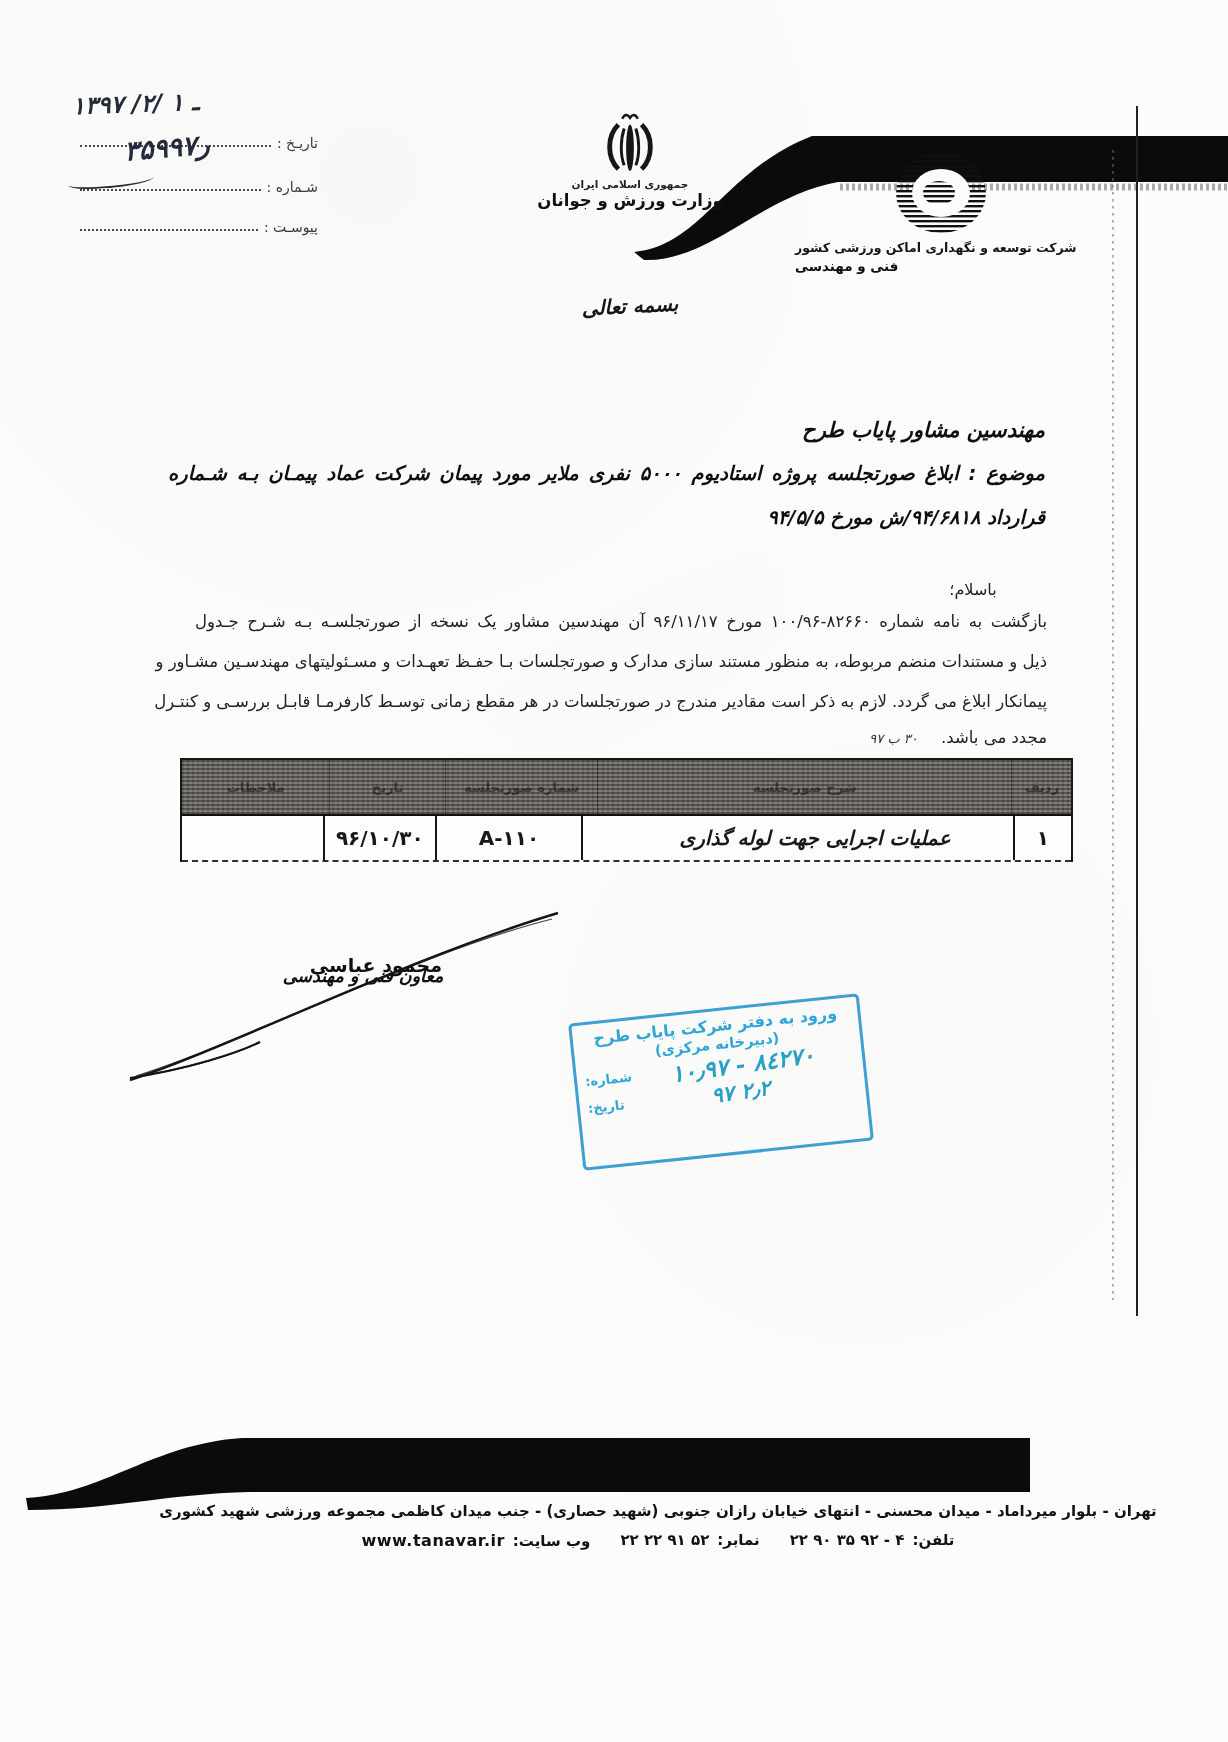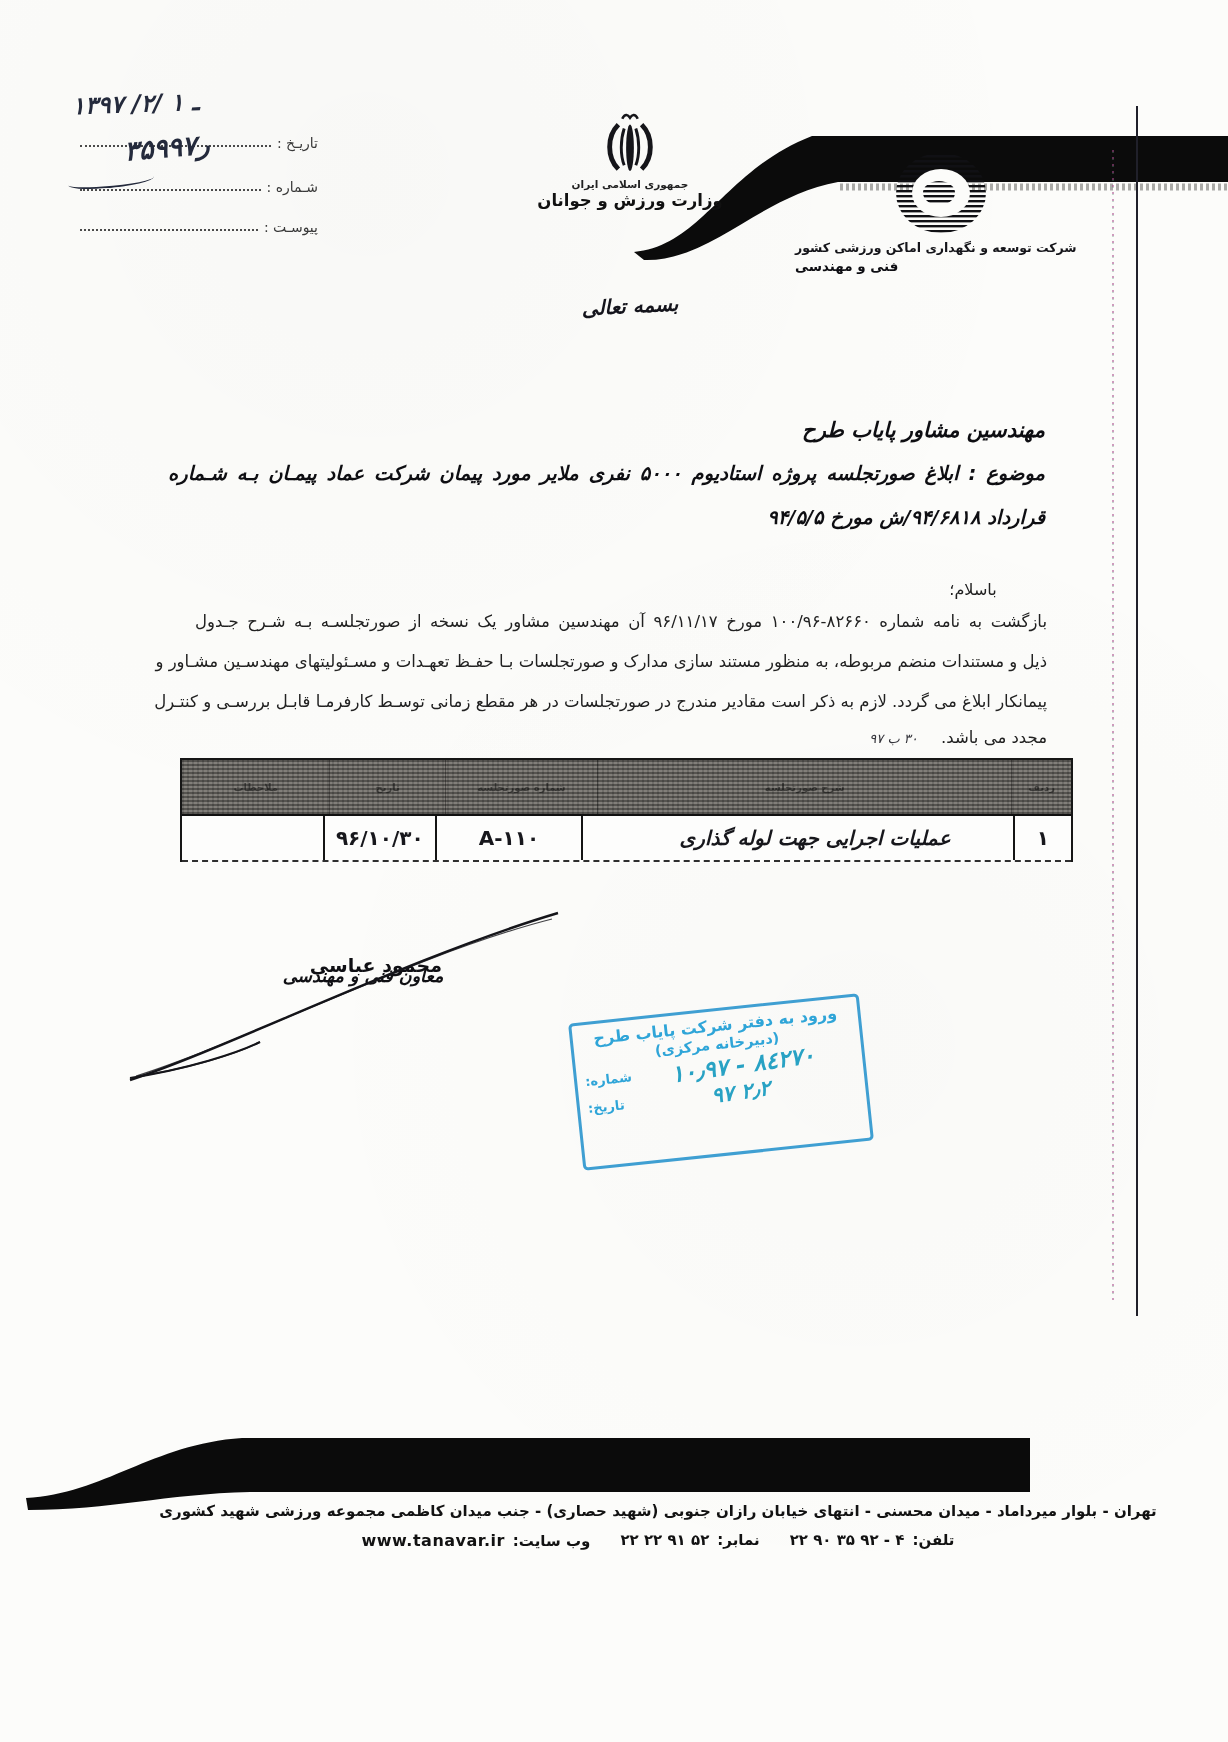--- a/index.html
+++ b/index.html
@@ -58,21 +58,21 @@
   .regnote{font-size:13px;color:#33333a;margin-inline-start:18px;font-style:italic;}
 
   
   .mtable{left:180px;top:758px;width:889px;border:2px solid #161616;border-bottom:none;}
   .thead{display:flex;direction:rtl;height:54px;
     background:
       repeating-linear-gradient(0deg, rgba(0,0,0,0.30) 0 2px, rgba(255,255,255,0.05) 2px 4px),
       repeating-linear-gradient(90deg, rgba(0,0,0,0.16) 0 2px, transparent 2px 5px),
       #7b7873;
     border-bottom:2px solid #101010;}
-  .thead .hc{display:flex;align-items:center;justify-content:center;font-size:10px;font-weight:bold;color:rgba(12,12,12,0.55);border-left:1px solid rgba(0,0,0,0.35);}
+  .thead .hc{display:flex;align-items:center;justify-content:center;font-size:13px;font-weight:bold;color:rgba(12,12,12,0.55);border-left:1px solid rgba(0,0,0,0.35);}
   .trow{display:flex;direction:rtl;height:44px;background:#fdfdfc;border-bottom:2.5px dashed #2e2e2e;}
   .trow .tc{display:flex;align-items:center;justify-content:center;font-size:20px;font-weight:bold;color:#17171c;border-left:2px solid #141414;}
   .hc:last-child,.tc:last-child{border-left:none;}
   .w-radif{width:59px;} .w-sharh{width:415px;} .w-shom{width:152px;} .w-tar{width:115px;} .w-mol{width:148px;}
   .tc.italic{font-style:italic;padding-left:34px;}
 
   
   .sig-name{left:312px;top:926px;width:130px;text-align:center;font-size:19px;font-weight:bold;color:#101014;white-space:nowrap;margin-top:28px;}
   .sig-title{left:280px;top:966px;width:166px;text-align:center;font-size:17.5px;font-weight:bold;font-style:italic;color:#101014;white-space:nowrap;}
 

